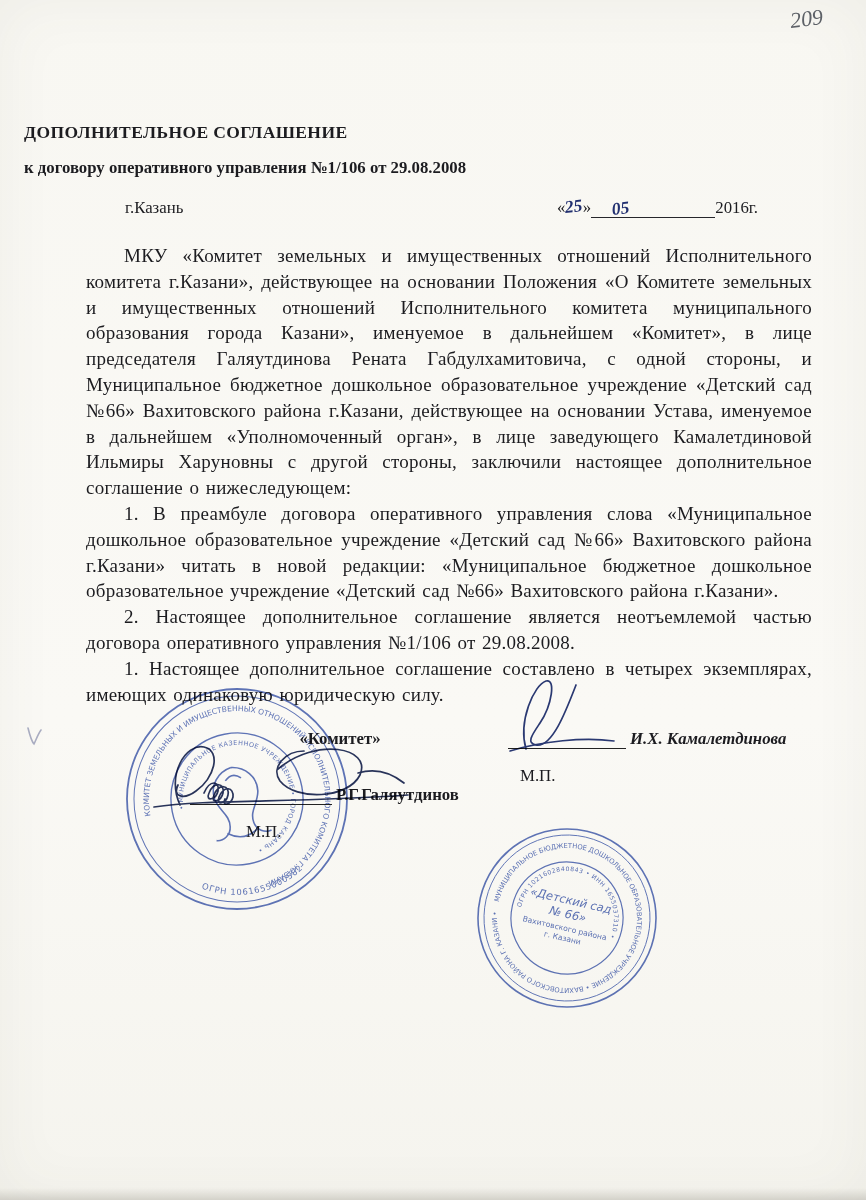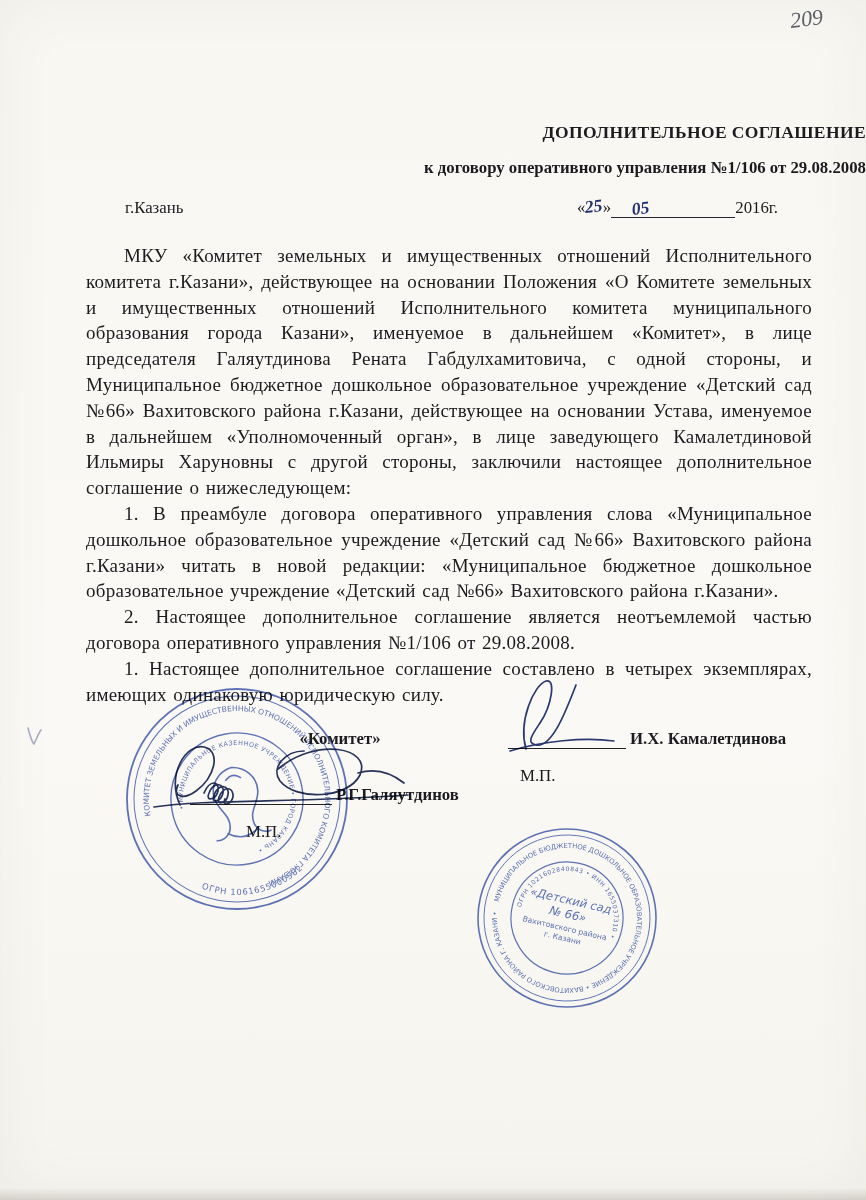--- a/index.html
+++ b/index.html
@@ -11,26 +11,26 @@
     overflow:hidden;
     box-shadow: inset 0 0 60px rgba(90,85,70,0.06);
   }
   .bottom-edge { position:absolute; left:0; right:0; bottom:0; height:12px;
     background:linear-gradient(180deg, rgba(0,0,0,0) 0%, rgba(110,105,95,0.22) 100%); }
   .page-number {
     position:absolute; top:6px; left:790px;
     font-style:italic; font-size:22px; color:#5d6167;
     transform:rotate(-7deg);
   }
-  .title-block { position:absolute; top:122px; left:0; right:0; text-align:right; }
+  .title-block { position:absolute; top:122px; left:0; right:0; text-align:left;padding-left:24px; }
   .title-line1 { font-weight:bold; font-size:17.5px; letter-spacing:.4px; }
   .title-line2 { font-weight:bold; font-size:16.8px; margin-top:15px; }
 
   .meta-row {
-    position:absolute; top:197px; left:125px; right:88px;
+    position:absolute; top:197px; left:125px; right:108px;
     display:flex; justify-content:space-between; align-items:flex-end;
     font-size:16.8px;
   }
   .date-group { white-space:nowrap; }
   .seg { display:inline-block; border-bottom:1.3px solid #26262b; width:58px; text-align:center; height:18px; vertical-align:bottom; }
   .seg2 { width:66px; }
   .hand { display:inline-block; font-style:italic; font-weight:bold; color:#223070; transform:rotate(-7deg) translateY(-1px); font-size:17.5px; }
 
   .body-block {
     position:absolute; top:243px; left:86px; width:726px;
@@ -41,21 +41,21 @@
 
   .sig-area {
     position:absolute; top:729px; left:86px; right:56px;
     display:flex; justify-content:flex-end;
     font-size:16.8px;
   }
   .sig-col-left { width:300px; }
   .sig-col-right { width:320px; }
   .sig-party { text-align:center; font-weight:bold; margin-bottom:36px; }
   .sig-row { display:flex; align-items:flex-end; position:relative; }
-  .sig-row-right { margin-left:18px; }
+  .sig-row-right { margin-left:18px;font-style:italic; }
   .sig-line { display:inline-block; border-bottom:1.4px solid #222; height:15px; position:relative; }
   .sig-line-left { width:142px; }
   .sig-line-right { width:118px; }
   .sig-name { font-weight:bold; margin-left:4px; white-space:nowrap; }
   .sig-mp { margin-top:17px; }
   .sig-mp-left { margin-left:56px; }
   .sig-mp-right { margin-left:30px; }
 
   .sig-svg { position:absolute; pointer-events:none; z-index:6; mix-blend-mode:multiply; }
   .sig-svg-left { left:-44px; top:-66px; }

